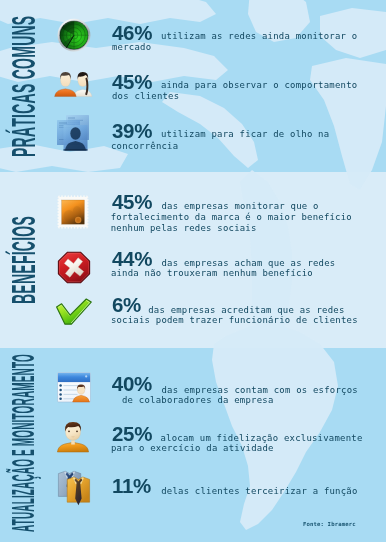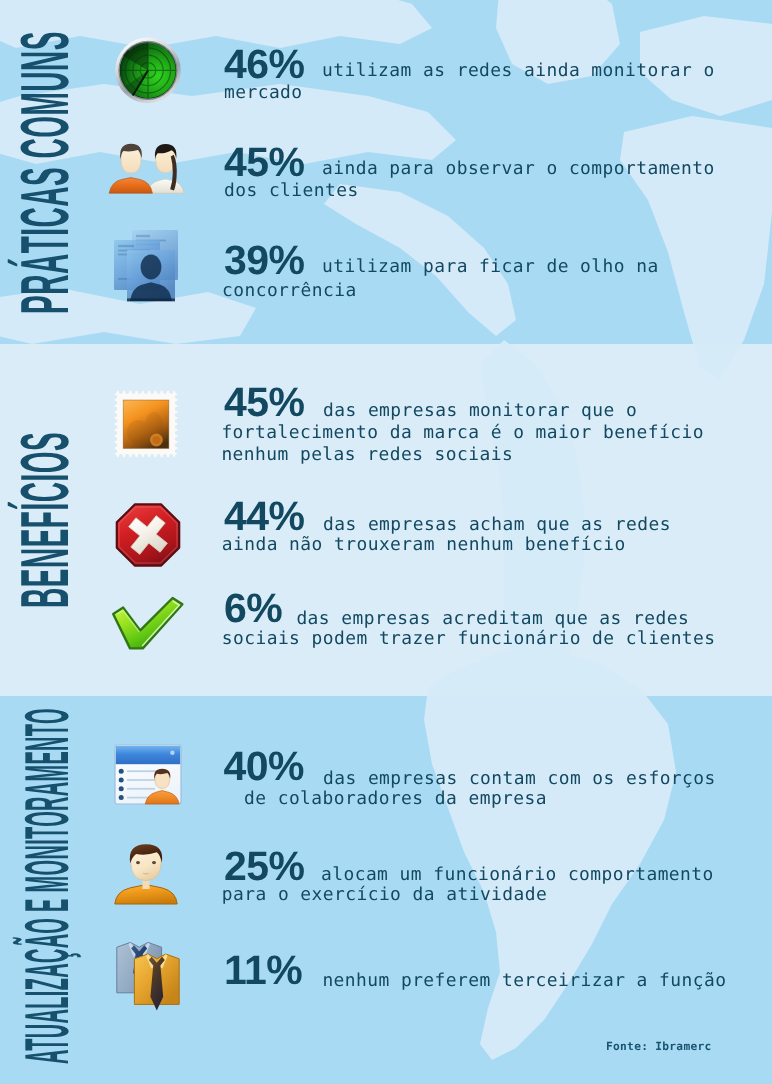--- a/index.html
+++ b/index.html
@@ -370,36 +370,36 @@
       <path d="M15.2 19.4 h3.6 v4.1 h-3.6 Z" fill="#f3dcb5"></path>
       <path d="M9.4 9.6 q0 -7.8 7.6 -7.8 q7.6 0 7.6 7.8 q0 9.6 -7.6 9.6 q-7.6 0 -7.6 -9.6 Z" fill="url(#sk2)" stroke="#dcc094" stroke-width="0.35"></path>
       <path d="M9.1 10.6 q-1.4 -9.5 7.9 -9.5 q9.3 0 7.9 9.3 q-0.6 -3.8 -2.5 -5.3 q-5.2 1.9 -10.3 0.9 q-1.9 1.3 -3 4.6 Z" fill="url(#hr2)"></path>
       <g fill="#5b4430">
           <ellipse cx="13" cy="10.3" rx="1" ry="0.85"></ellipse>
           <ellipse cx="21" cy="10.3" rx="1" ry="0.85"></ellipse>
         </g>
       <path d="M15.6 15.6 q1.4 0.7 2.8 0" fill="none" stroke="#d9b78e" stroke-width="0.55"></path>
     </svg>
     <div class="pct" style="left:112px;top:73.7px;">25%</div>
-    <div class="btxt" style="left:160.5px;top:84.5px;">alocam um funcionário comportamento</div>
+    <div class="btxt" style="left:160.5px;top:84.5px;">alocam um fidelização exclusivamente</div>
     <div class="btxt" style="left:110.9px;top:94.9px;">para o exercício da atividade</div>
 
     <svg class="icon" style="left:56px;top:122px;" width="36" height="36" viewBox="0 0 36 36">
       <g>
         <path d="M2.4 3.6 L9.2 1.2 L13.6 3.6 L18 1.2 L24.8 3.6 L24.8 26.4 L2.4 26.4 Z" fill="url(#sgr)" stroke="#67809a" stroke-width="0.5"></path>
         <path d="M9.2 1.2 L13.6 6.8 L10.8 8.4 L8.2 2.1 Z" fill="#c8d7e4"></path>
         <path d="M18 1.2 L13.6 6.8 L16.4 8.4 L19 2.1 Z" fill="#c8d7e4"></path>
         <path d="M11 2.6 L13.6 5.6 L16.2 2.6 L17.6 4.2 L15.4 7 L16.6 16.5 L13.6 19.6 L10.6 16.5 L11.8 7 L9.6 4.2 Z" fill="url(#tnv)"></path>
       </g>
       <g>
         <path d="M11.2 9.4 L18 7 L22.4 9.4 L26.8 7 L33.6 9.4 L33.6 32.2 L11.2 32.2 Z" fill="url(#sgo)" stroke="#a86f12" stroke-width="0.5"></path>
         <path d="M18 7 L22.4 12.6 L19.6 14.2 L17 7.9 Z" fill="#f8dc94"></path>
         <path d="M26.8 7 L22.4 12.6 L25.2 14.2 L27.8 7.9 Z" fill="#f8dc94"></path>
         <path d="M19.8 8.4 L22.4 11.4 L25 8.4 L26.4 10 L24.2 12.8 L25.6 28.4 L22.4 35.3 L19.2 28.4 L20.6 12.8 L18.4 10 Z" fill="url(#tbr)"></path>
       </g>
     </svg>
     <div class="pct" style="left:112px;top:126px;">11%</div>
-    <div class="btxt" style="left:161.2px;top:137.9px;">nenhum preferem terceirizar a função</div>
+    <div class="btxt" style="left:161.2px;top:137.9px;">delas clientes terceirizar a função</div>
 
     <div class="note" style="left:303px;top:173px;">Fonte: Ibramerc</div>
   </div>
 
 </div>
 
 </body></html>

